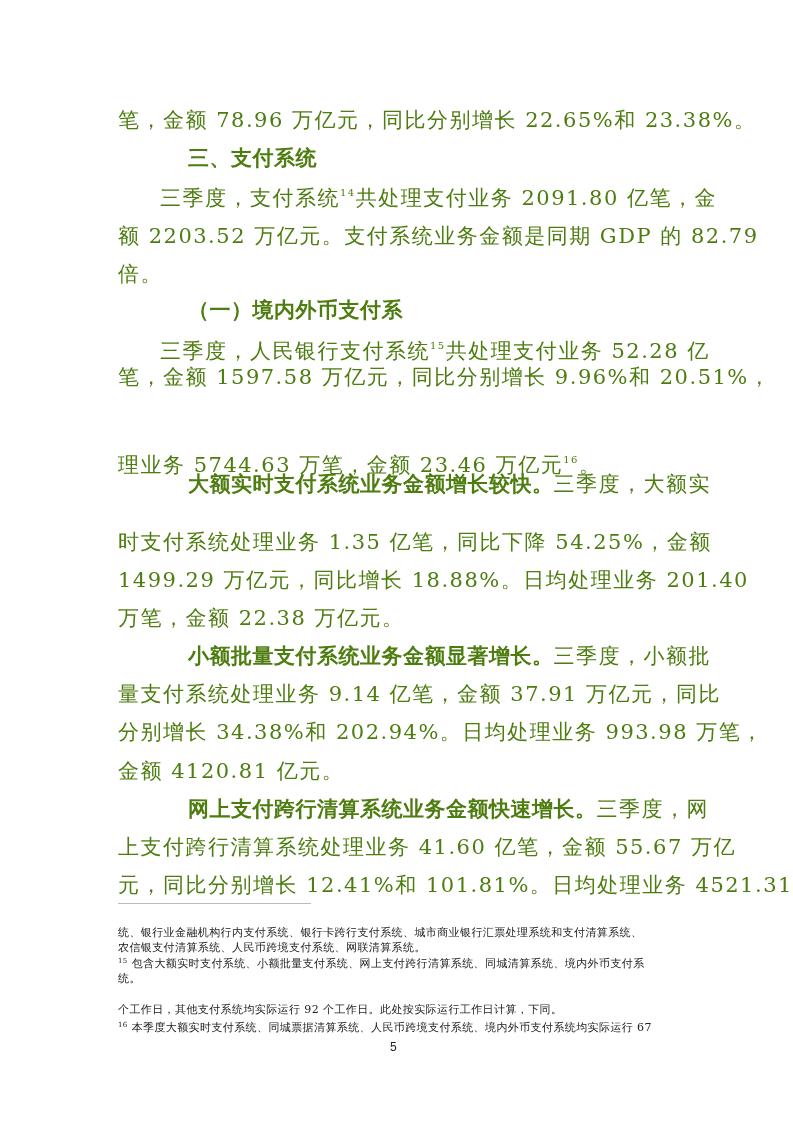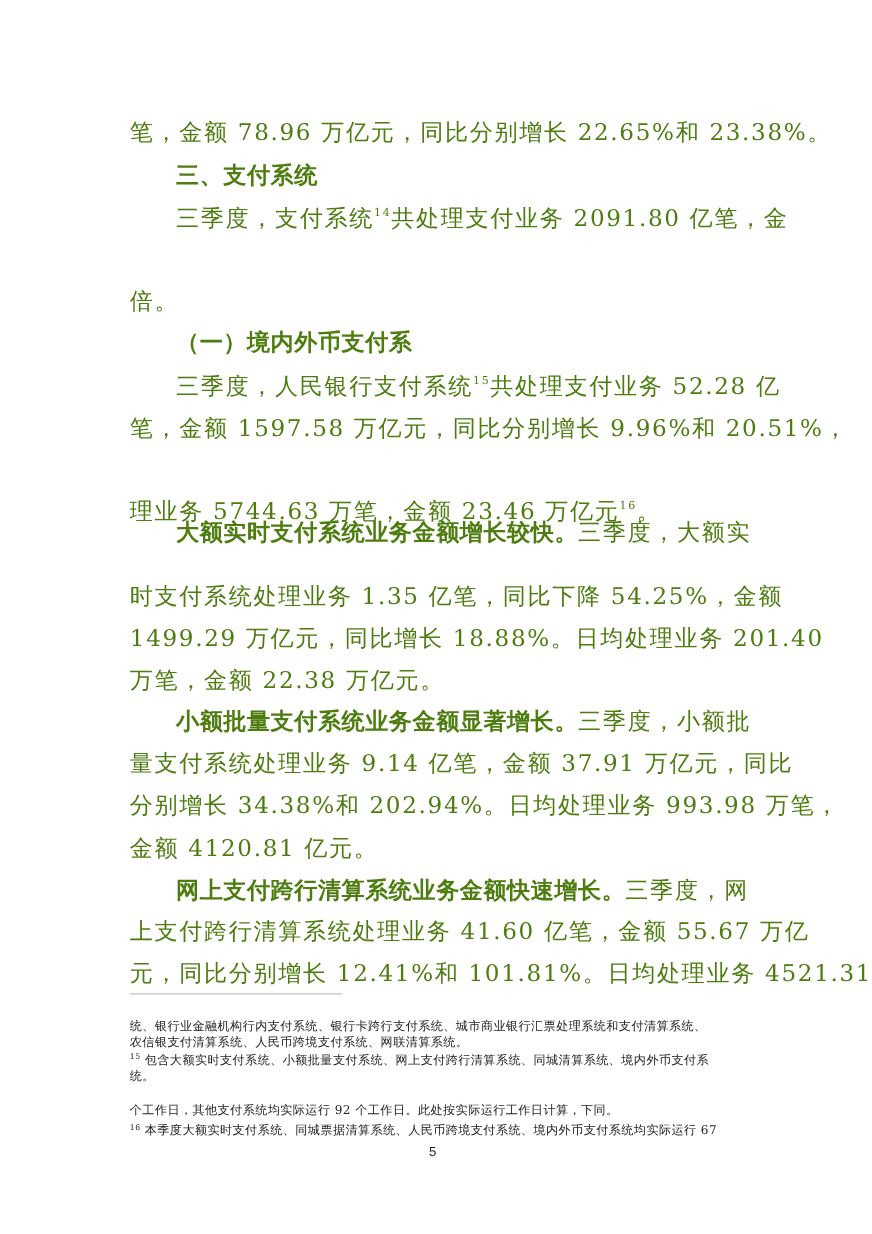--- a/index.html
+++ b/index.html
@@ -6,47 +6,48 @@
     body { width: 793px; height: 1122px; position: relative; overflow: hidden; color: #111; }
     .page { position: absolute; left: 0; top: 0; width: 793px; height: 1122px; }
     .line {
       position: absolute; left: 118px; width: 560px;
       font-family: "DejaVu Serif", "Liberation Serif", serif;
       font-size: 21px; line-height: 28px; white-space: nowrap;
       letter-spacing: 1.5px; color: #4d7c0f;
     }
     .line.indent { left: 160px; width: 518px; }
     .line.justify { text-align: justify; text-align-last: justify; }
-    .bold { font-weight: bold; font-family: Liberation Sans, sans-serif; letter-spacing: 0.5px; }
+    .bold { font-weight: bold; font-family: Liberation Mono, monospace; letter-spacing: 0.5px; margin-left: 28px; }
     sup { font-size: 10px; vertical-align: 9px; line-height: 0; }
     .fn-rule { position: absolute; left: 118px; top: 903px; width: 193px; height: 1px; background: #bbb; }
     .fn {
       position: absolute; left: 118px; width: 560px;
       font-family: "DejaVu Serif", "Liberation Serif", serif;
       font-size: 11px; line-height: 15px; white-space: nowrap; color: #222; letter-spacing: 0.4px;
     }
     .fn sup { font-size: 7px; vertical-align: 4px; }
     .pagenum { position: absolute; left: 390px; top: 1040px; font-family: "Liberation Sans", sans-serif; font-size: 12px; color: #222; }
   </style>
 </head>
 <body>
 
 <div class="page">
 
   <div class="line" style="top:106px">笔，金额 78.96 万亿元，同比分别增长 22.65%和 23.38%。</div>
 
   <div class="line indent bold" style="top:146px">三、支付系统</div>
 
   <div class="line indent justify" style="top:184px"><span>三季度，支付系统</span><sup>14</sup><span>共处理支付业务 2091.80 亿笔，金</span></div>
+  <div class="line justify" style="top:222px">额 2203.52 万亿元。支付系统业务金额是同期 GDP 的 82.79</div>
   <div class="line" style="top:260px">倍。</div>
 
   <div class="line indent bold" style="top:298px">（一）境内外币支付系</div>
 
   <div class="line indent justify" style="top:337px"><span>三季度，人民银行支付系统</span><sup>15</sup><span>共处理支付业务 52.28 亿</span></div>
-  <div class="line justify" style="top:375px">笔，金额 1597.58 万亿元，同比分别增长 9.96%和 20.51%，</div>
+  <div class="line justify" style="top:363px">笔，金额 1597.58 万亿元，同比分别增长 9.96%和 20.51%，</div>
   <div class="line" style="top:451px"><span>理业务 5744.63 万笔，金额 23.46 万亿元</span><sup>16</sup><span>。</span></div>
 
   <div class="line indent justify" style="top:470px"><span class="bold">大额实时支付系统业务金额增长较快。</span><span>三季度，大额实</span></div>
   <div class="line justify" style="top:528px">时支付系统处理业务 1.35 亿笔，同比下降 54.25%，金额</div>
   <div class="line justify" style="top:566px">1499.29 万亿元，同比增长 18.88%。日均处理业务 201.40</div>
   <div class="line" style="top:604px">万笔，金额 22.38 万亿元。</div>
 
   <div class="line indent justify" style="top:642px"><span class="bold">小额批量支付系统业务金额显著增长。</span><span>三季度，小额批</span></div>
   <div class="line justify" style="top:680px">量支付系统处理业务 9.14 亿笔，金额 37.91 万亿元，同比</div>
   <div class="line justify" style="top:718px">分别增长 34.38%和 202.94%。日均处理业务 993.98 万笔，</div>

